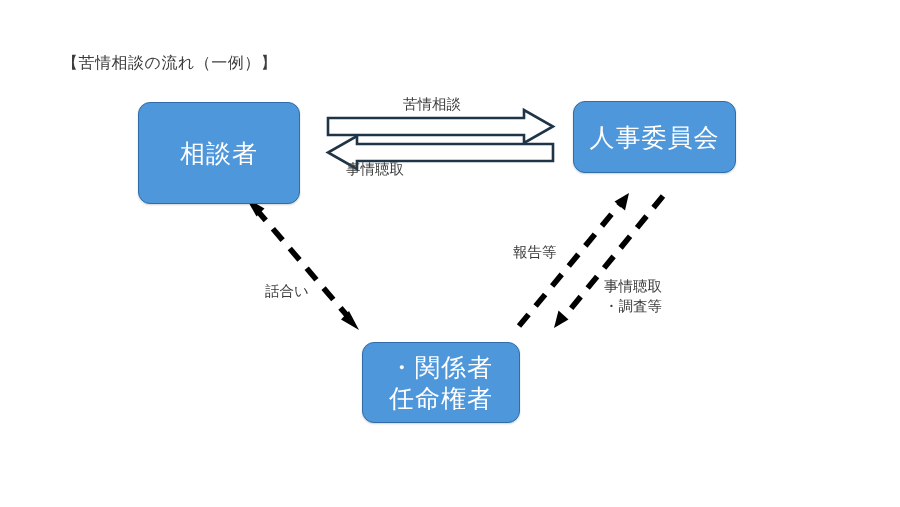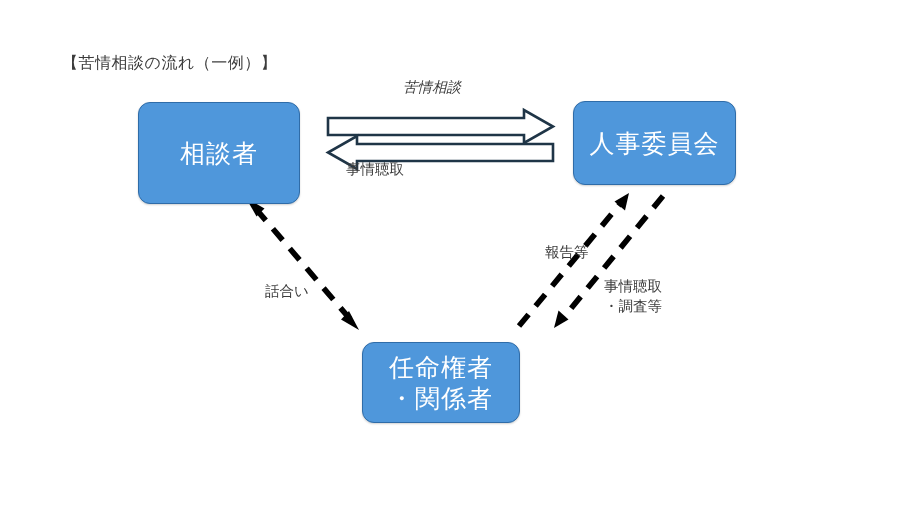--- a/index.html
+++ b/index.html
@@ -47,21 +47,21 @@
   #node-consultant {
     left: 138px;
     top: 102px;
     width: 162px;
     height: 102px;
   }
   #node-commission {
     left: 573px;
     top: 101px;
     width: 163px;
-    height: 84px;
+    height: 72px;
   }
   #node-authority {
     left: 362px;
     top: 342px;
     width: 158px;
     height: 81px;
   }
   .node-line {
     display: block;
   }
@@ -76,37 +76,35 @@
   .edge-label {
     position: absolute;
     font-size: 14.5px;
     color: #3c3c3c;
     line-height: 1.35;
     white-space: nowrap;
     text-align: center;
   }
   #label-complaint {
     left: 403px;
-    top: 78px;
-    font-style: italic;
+    top: 95px;
   }
   #label-hearing-advice {
     left: 346px;
     top: 160px;
     text-align: center;
   }
   #label-discussion {
     left: 241px;
     top: 282px;
     padding-left: 24px;
   }
   #label-report {
     left: 513px;
     top: 243px;
-    margin-left: 32px;
   }
   #label-investigation {
     left: 604px;
     top: 277px;
     text-align: left;
   }
 </style>
 </head>
 <body>
 
@@ -139,22 +137,22 @@
 
   <div class="node" id="node-consultant">
     <span class="node-line">相談者</span>
   </div>
 
   <div class="node" id="node-commission">
     <span class="node-line">人事委員会</span>
   </div>
 
   <div class="node" id="node-authority">
+    <span class="node-line">・関係者</span>
     <span class="node-line">任命権者</span>
-    <span class="node-line">・関係者</span>
   </div>
 
   <div class="edge-label" id="label-complaint">苦情相談</div>
 
   <div class="edge-label" id="label-hearing-advice">
     <div>事情聴取</div>
   </div>
 
   <div class="edge-label" id="label-discussion">話合い</div>
 

